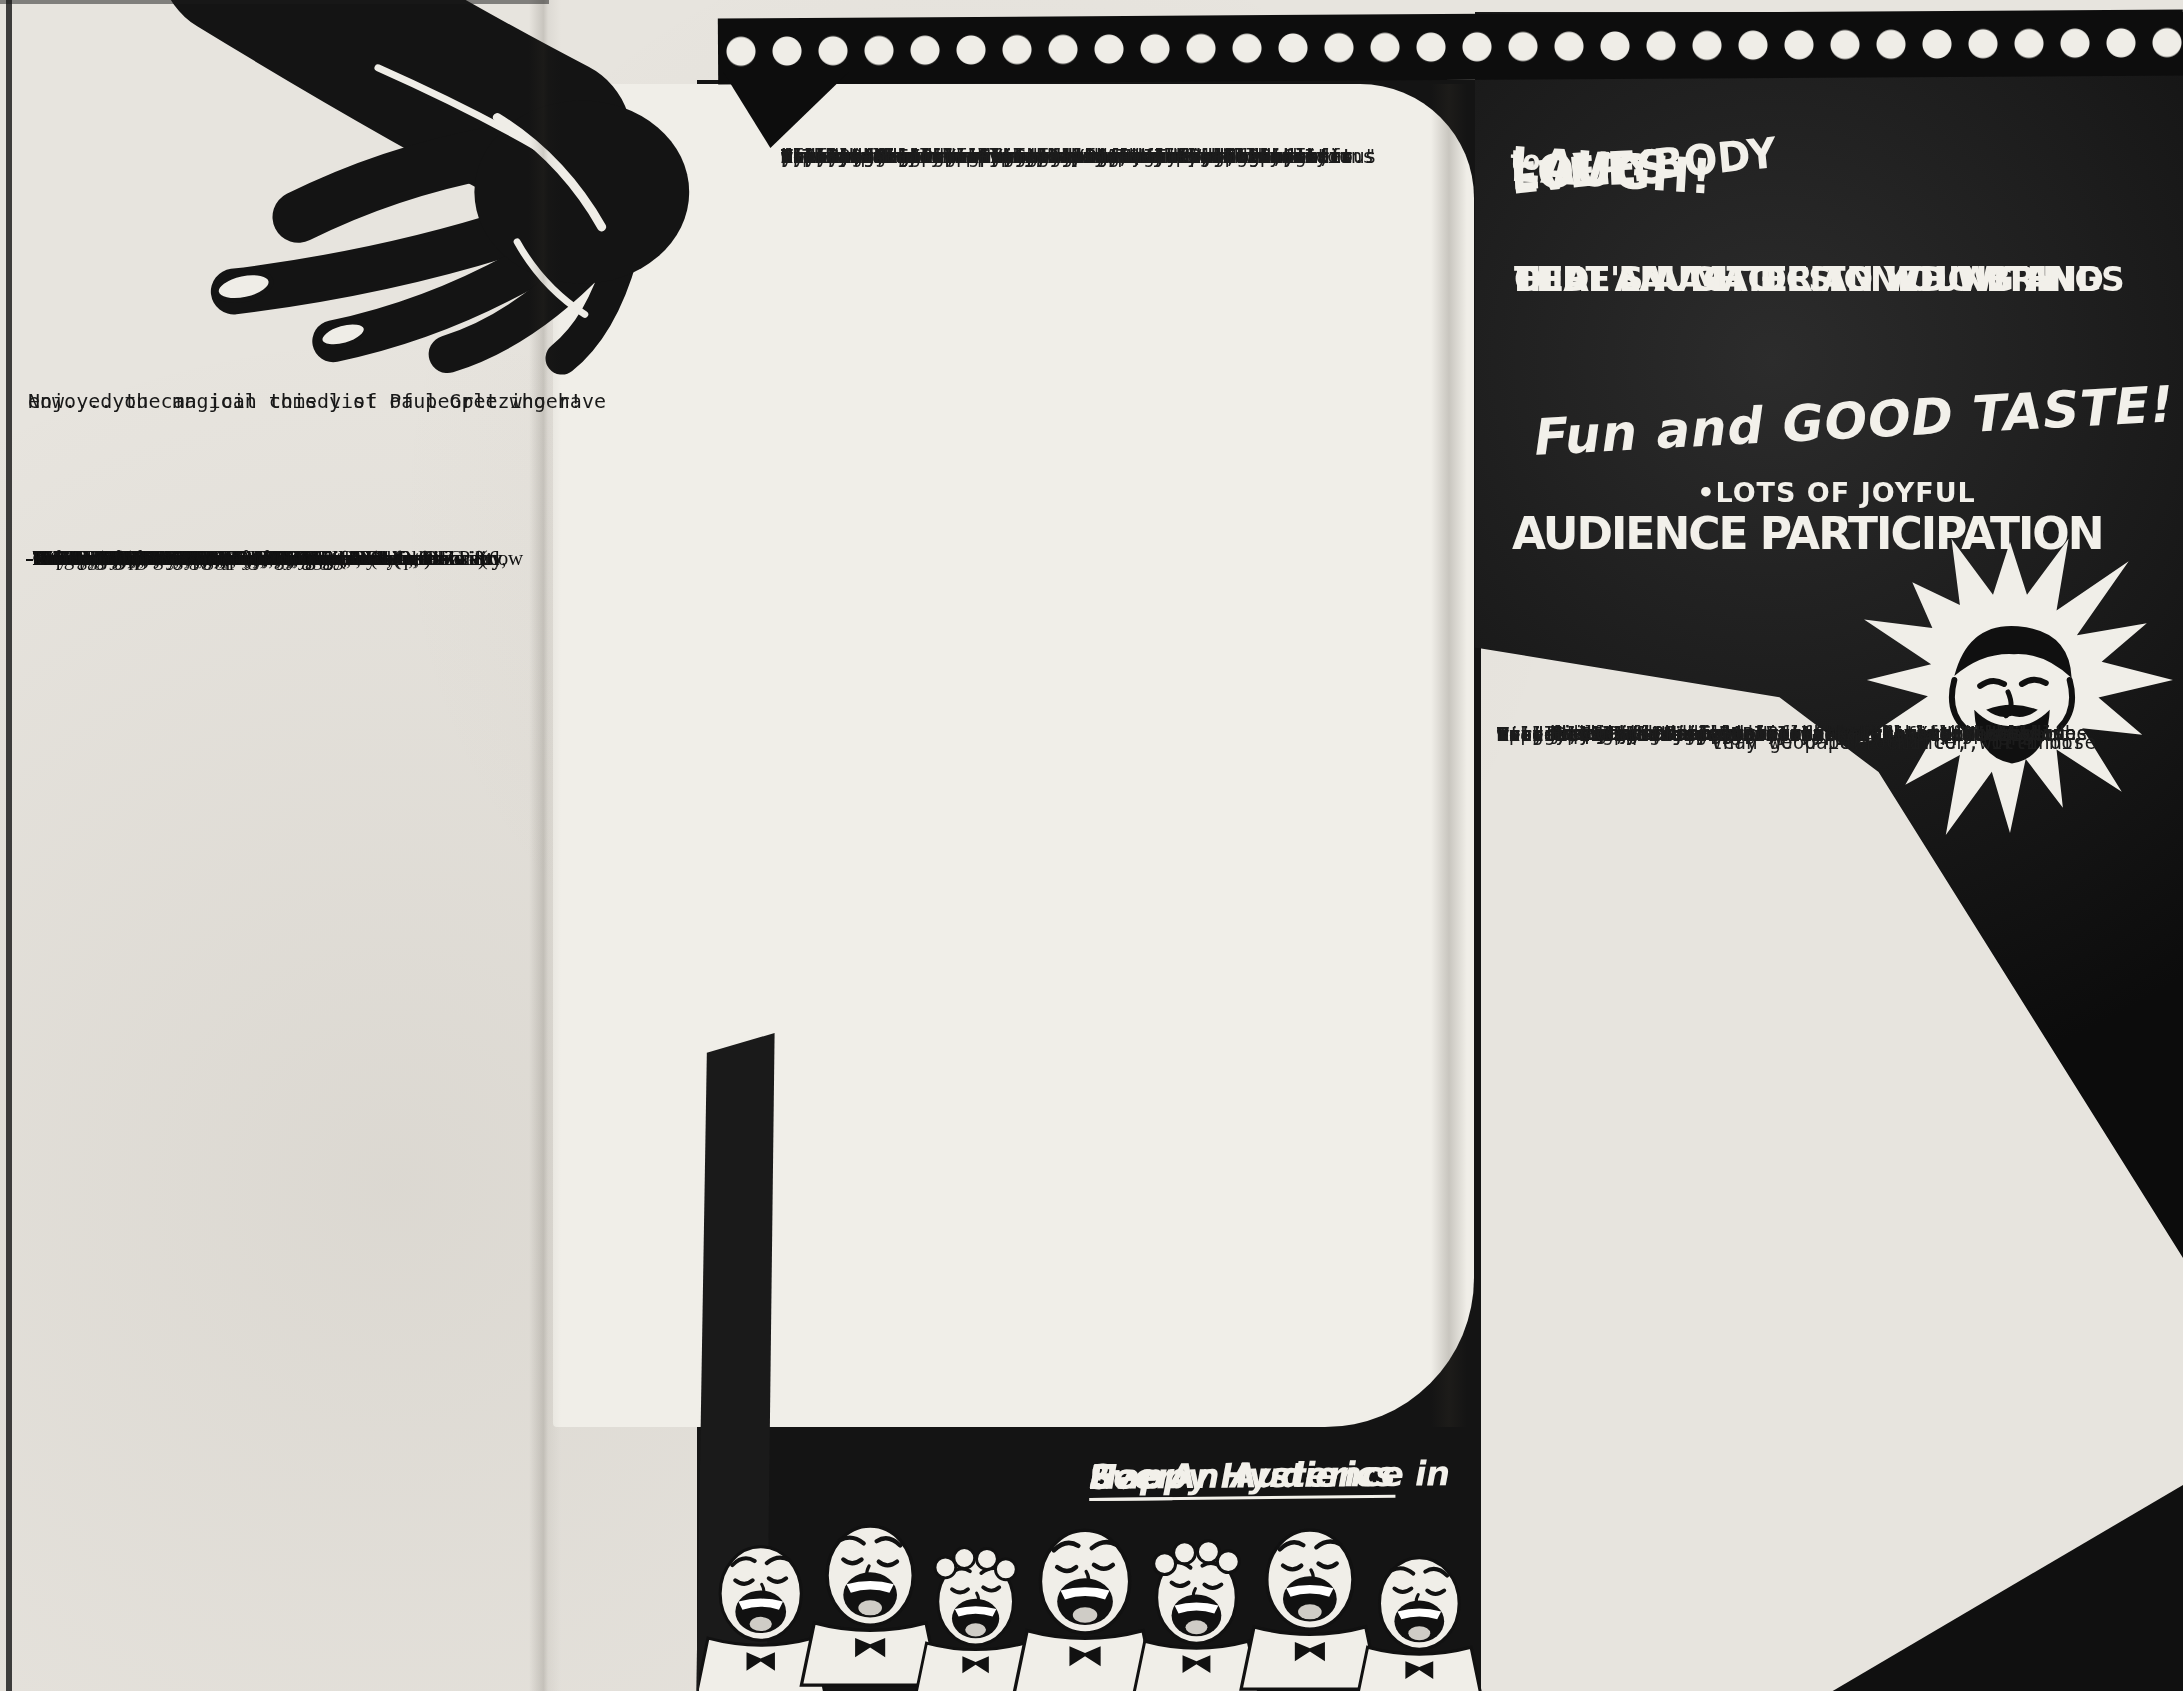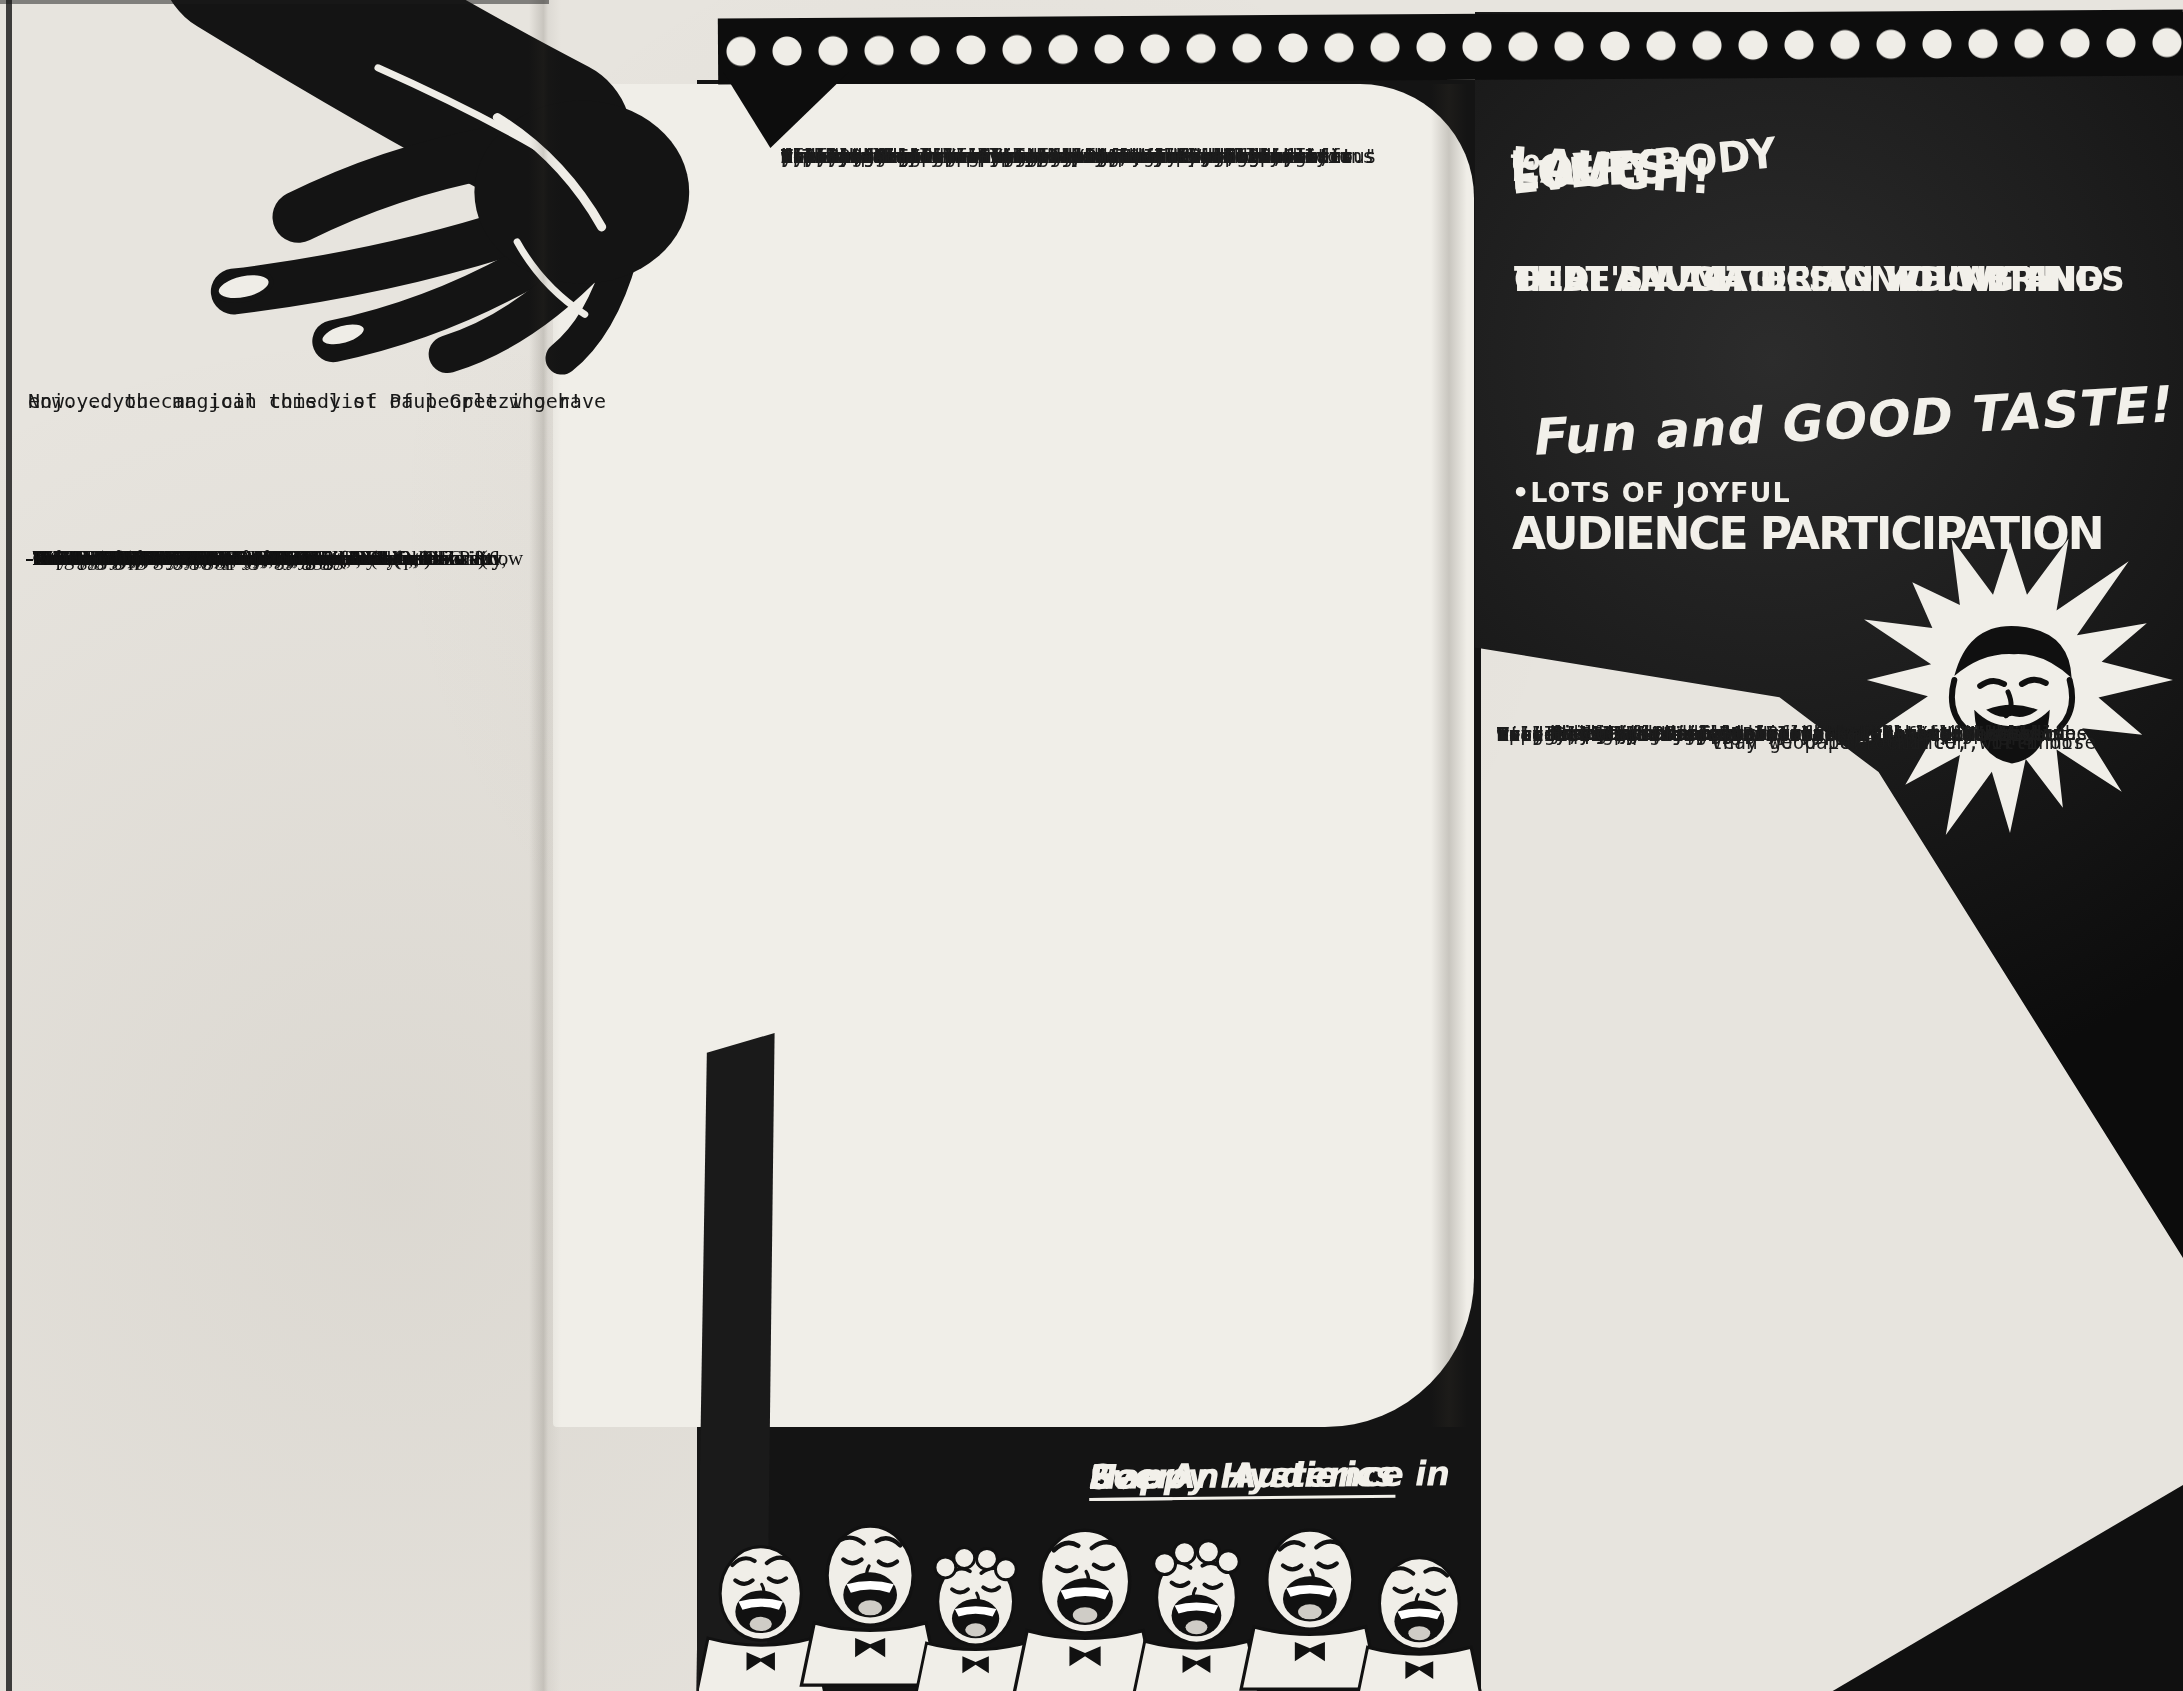--- a/index.html
+++ b/index.html
@@ -68,21 +68,21 @@
             transform:scaleX(.95) rotate(-1.5deg);transform-origin:left top;}
   .headline span{position:static;display:inline-block;}
   .hw1{font-size:42px;transform:rotate(-4deg);}
   .hw2{font-size:46px;transform:rotate(-1deg);}
   .hw3{font-size:27px;transform:rotate(3deg);}
   .hw4{font-size:48px;transform:rotate(5deg);letter-spacing:1px;}
   .subhead{left:1514px;top:255px;width:669px;z-index:7;color:#f2f0ea;}
   .subhead div{position:static;font:700 33px/50px "DejaVu Sans",sans-serif;letter-spacing:-0.5px;}
   .script{left:1534px;top:394px;z-index:7;color:#f2f0ea;white-space:nowrap;
           font:italic 900 50px/54px "DejaVu Sans",sans-serif;letter-spacing:1px;transform:rotate(-3deg);}
-  .bullet{left:1512px;top:478px;width:649px;text-align:left;z-index:7;color:#f2f0ea;
+  .bullet{left:1512px;top:478px;width:649px;text-align:center;z-index:7;color:#f2f0ea;
           font:800 27px/30px "DejaVu Sans",sans-serif;letter-spacing:1px;}
   .partic{left:1512px;top:509px;width:677px;z-index:7;color:#f2f0ea;white-space:nowrap;
           font:800 44px/50px "DejaVu Sans",sans-serif;letter-spacing:-2px;}
 
   
   .right-col{left:1497px;top:722px;width:662px;z-index:7;}
   .rpara{position:static;display:block;margin-bottom:16px;}
   .rpara .mline{font:19.4px/25px "DejaVu Sans Mono",monospace;}
   .rpara.tight .mline{font:19px/23.4px "DejaVu Sans Mono",monospace;}
   .rpara.ind1{padding-left:53px;}

